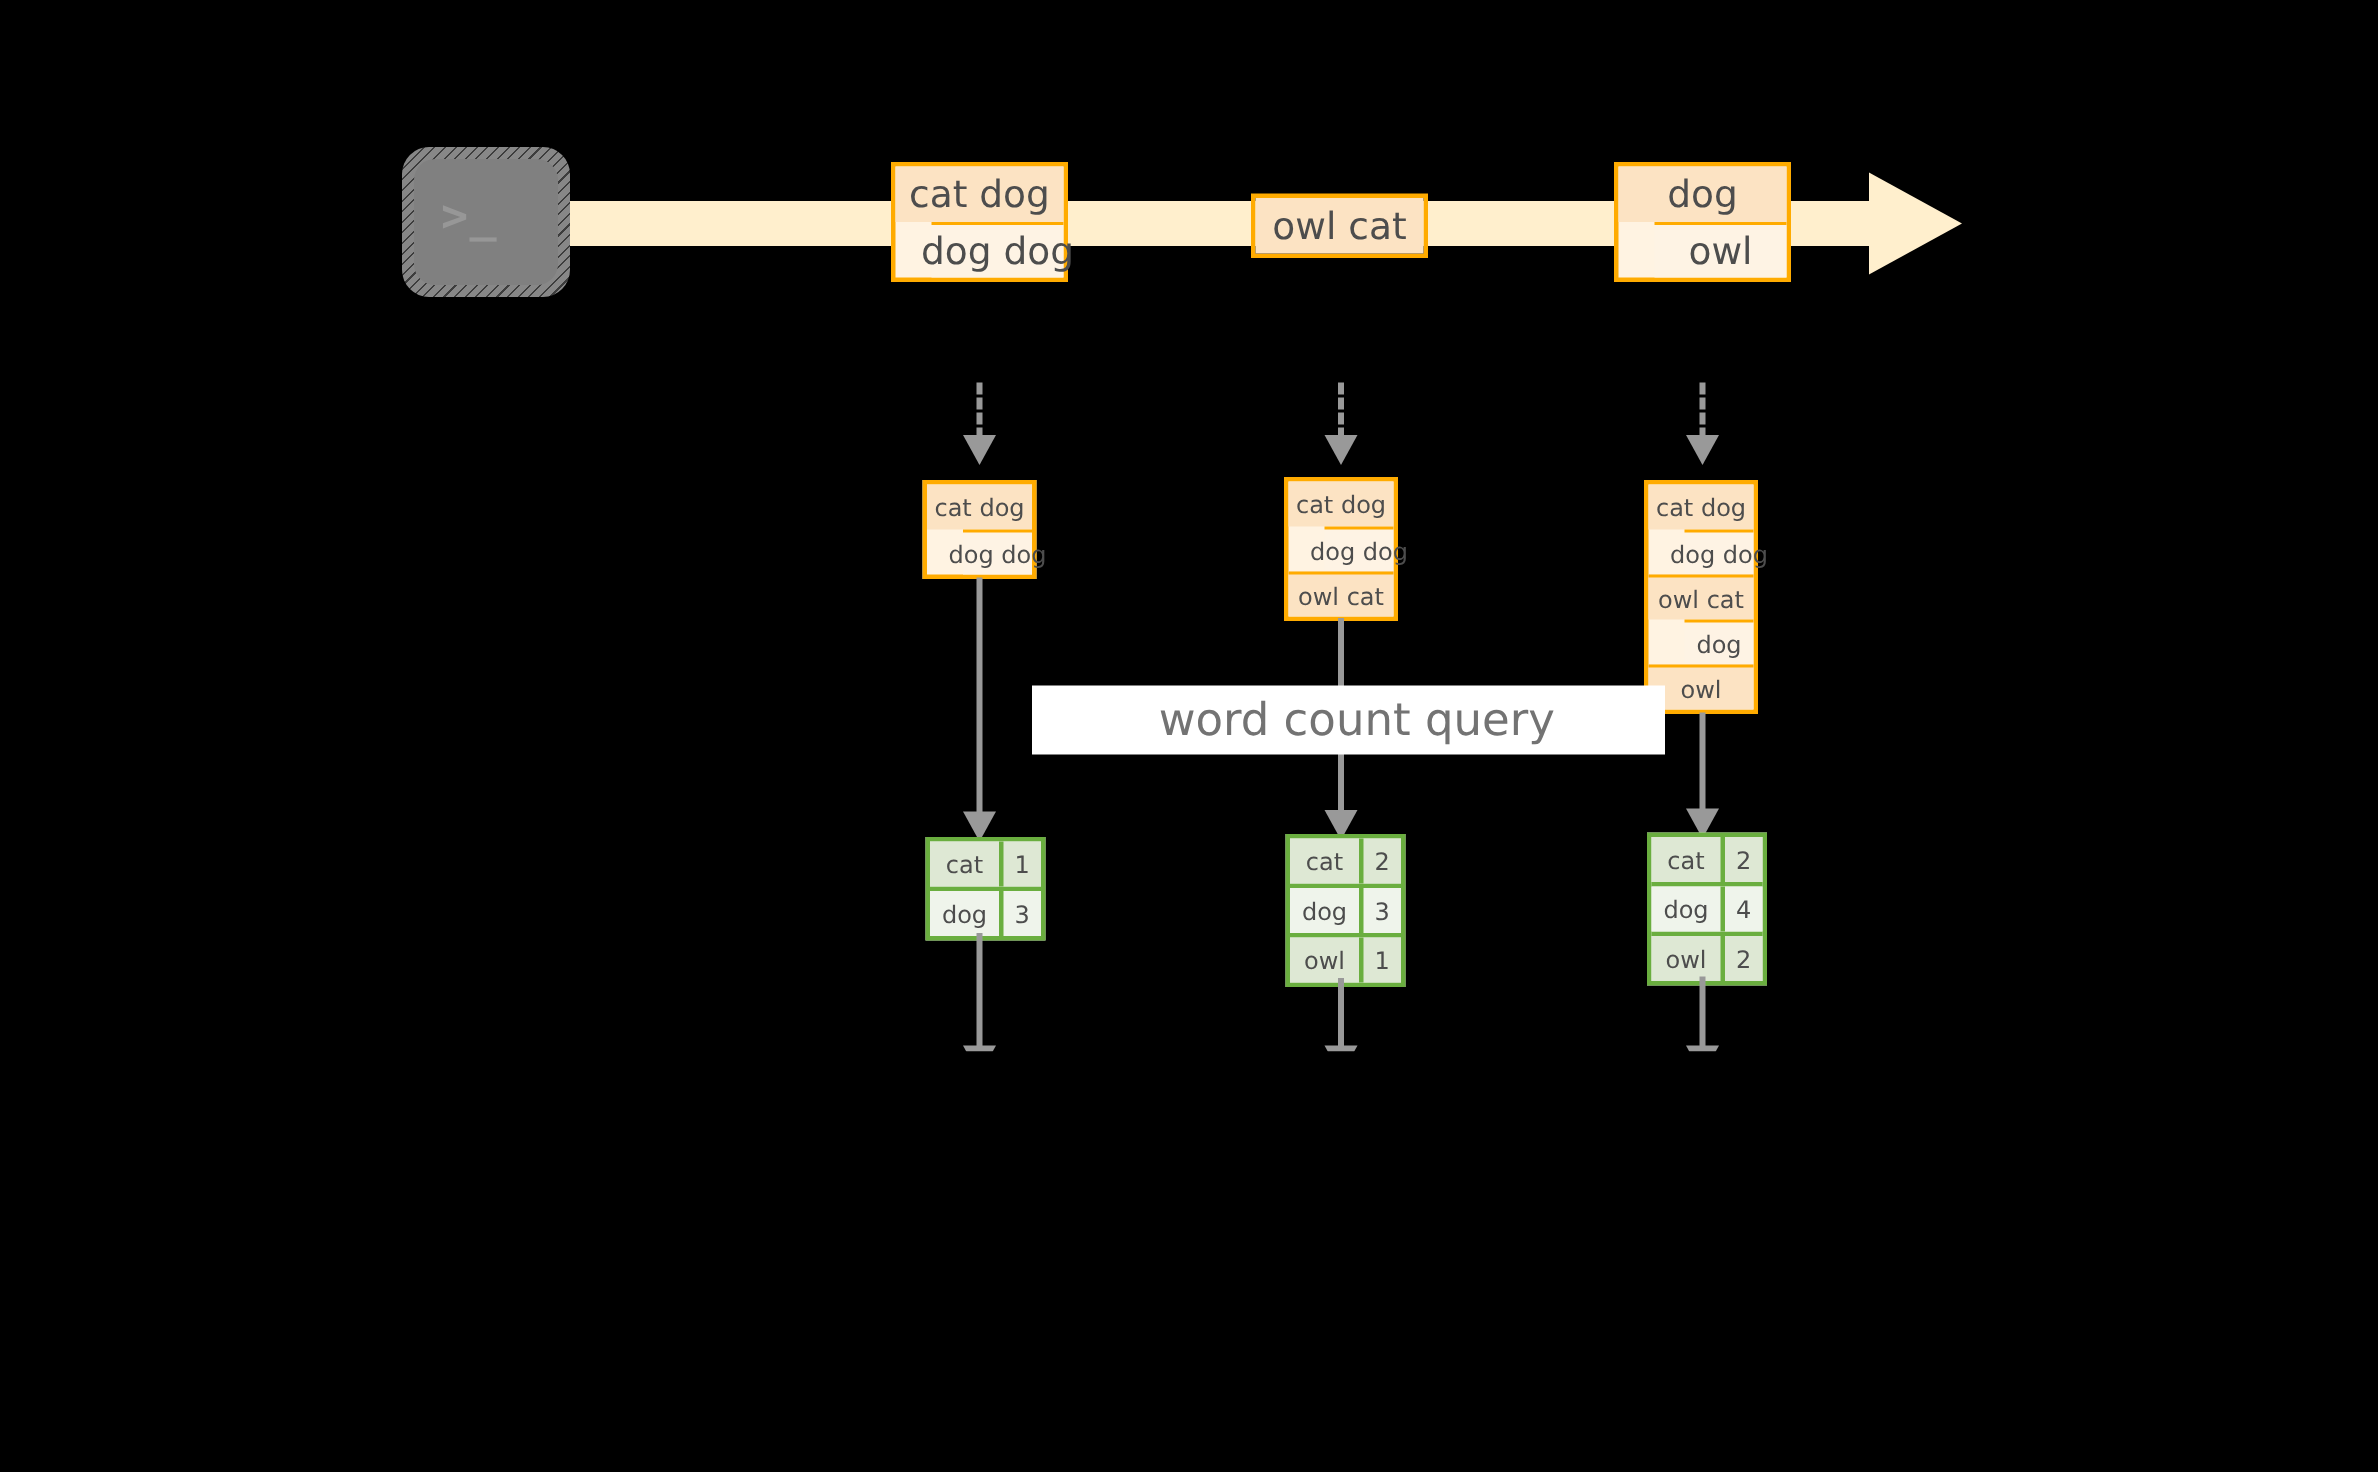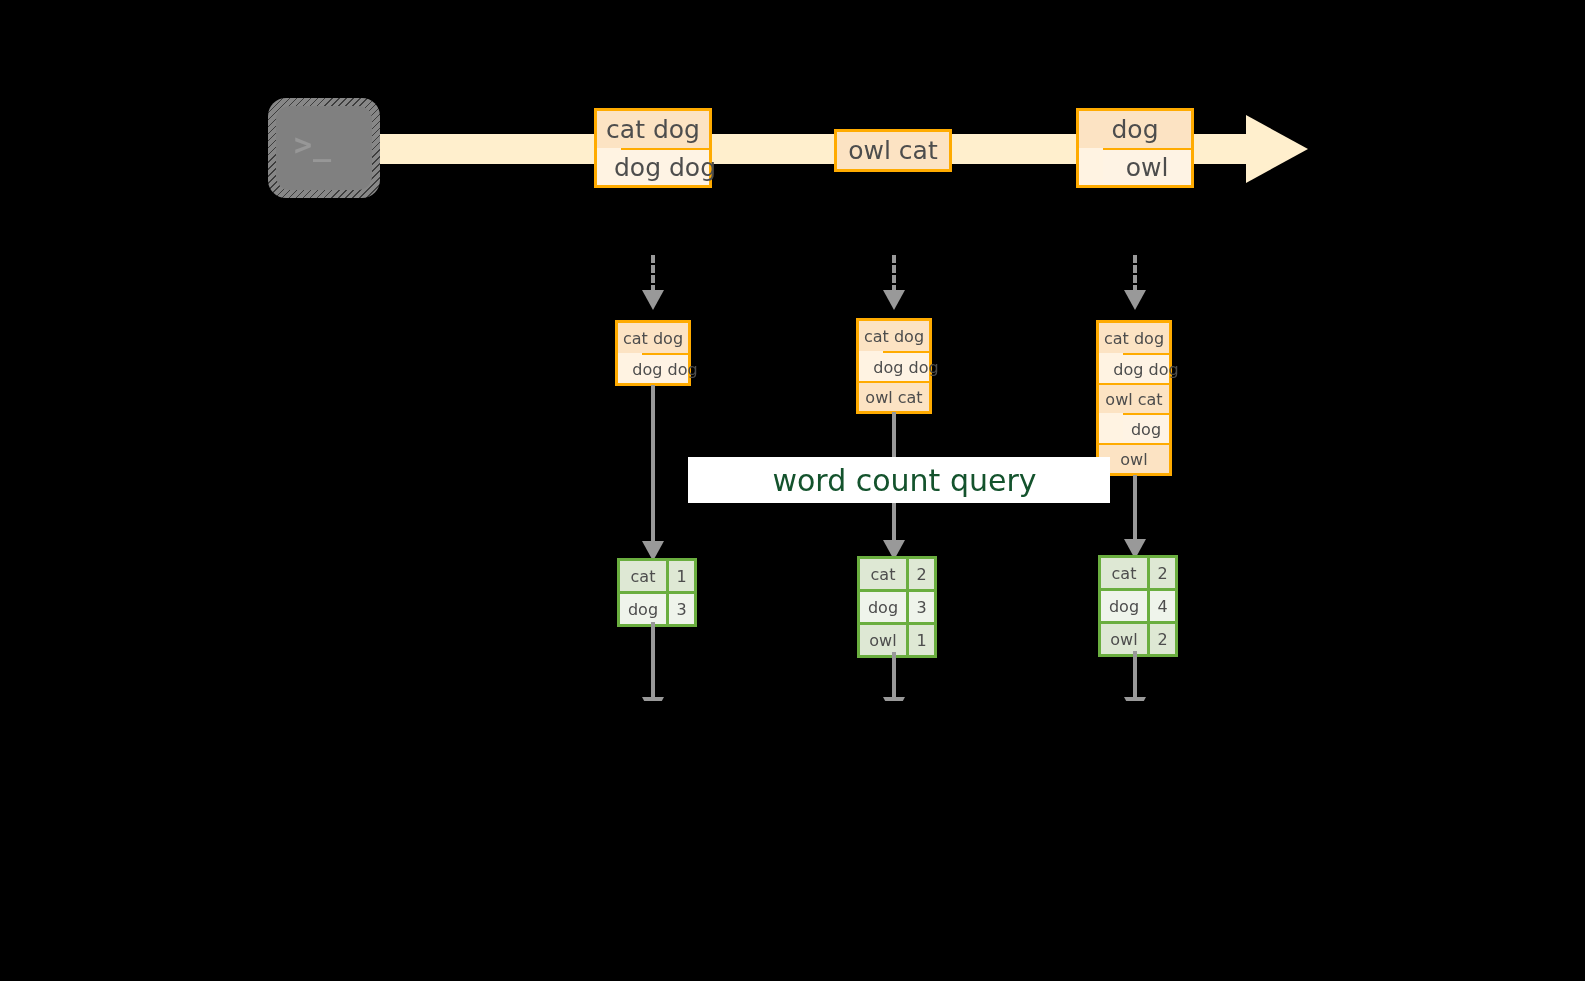--- a/index.html
+++ b/index.html
@@ -150,21 +150,21 @@
     height: 46px;
     background: #FFFFFF;
   }
   .label-band .txt {
     position: absolute;
     left: 0; right: 0; top: 0; bottom: 0;
     display: flex;
     align-items: center;
     justify-content: center;
     font-size: 30px;
-    color: #14532d;
+    color: #737373;
     white-space: nowrap;
     margin-left: 11px;
   }
 </style>
 </head>
 <body>
 
 <div id="stage">
 
   <div class="stream"></div>

